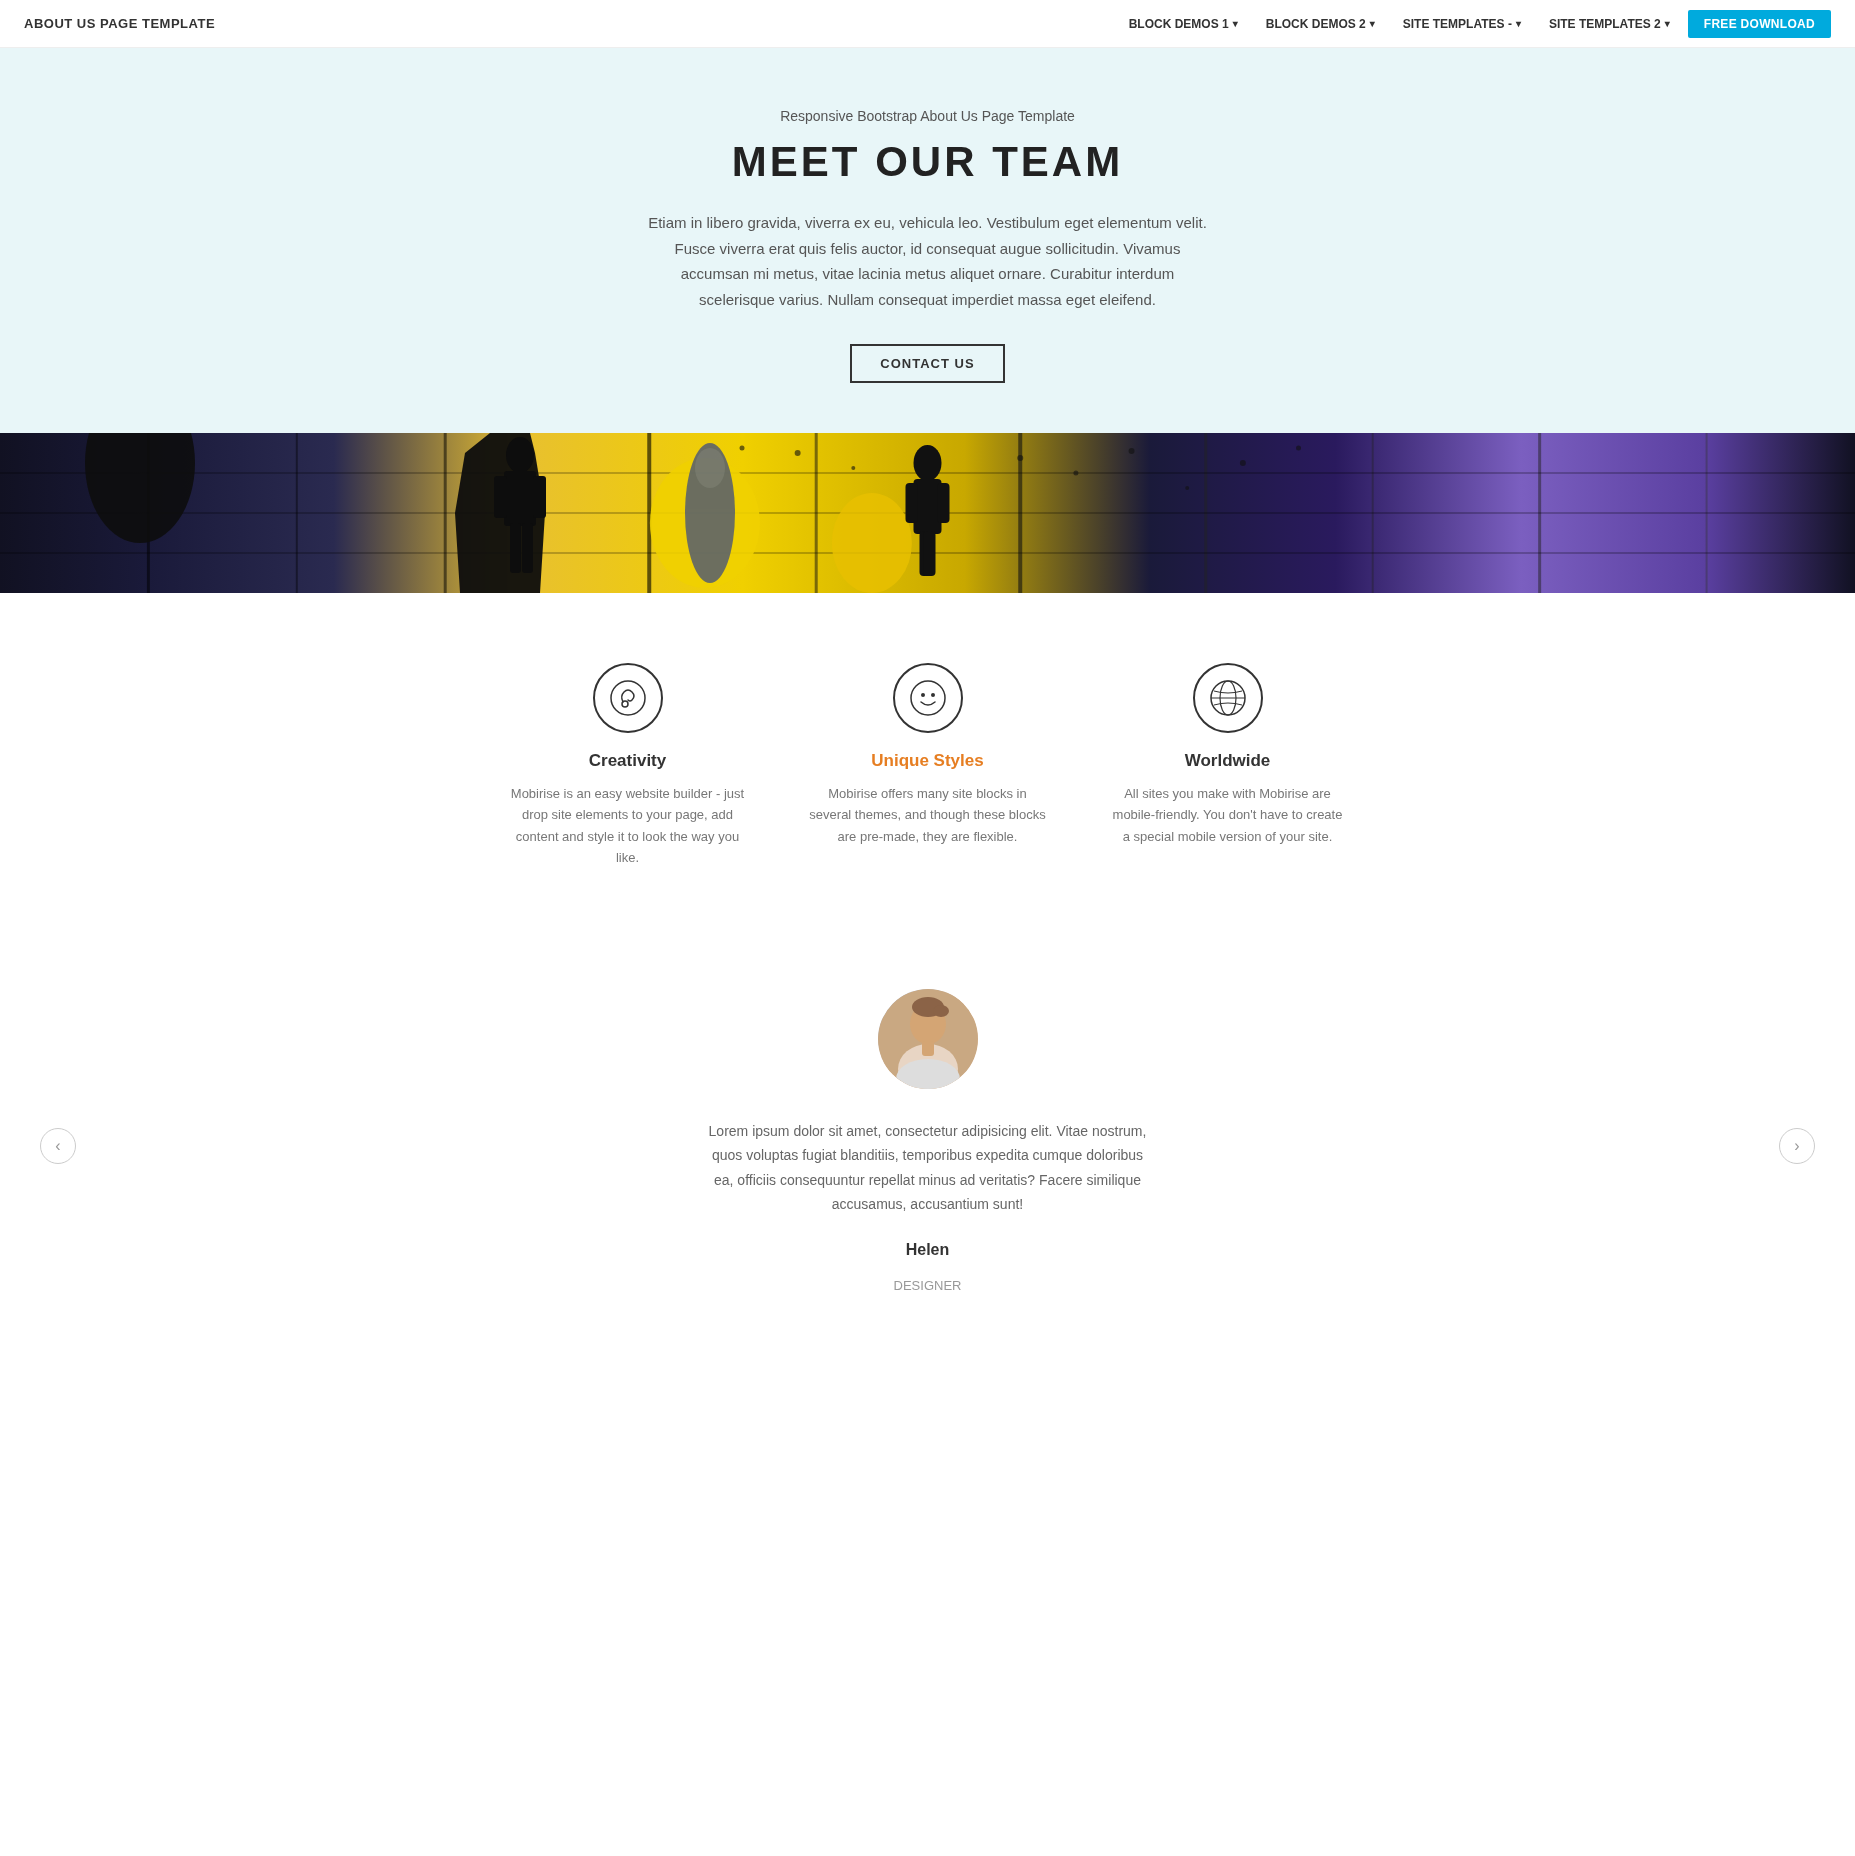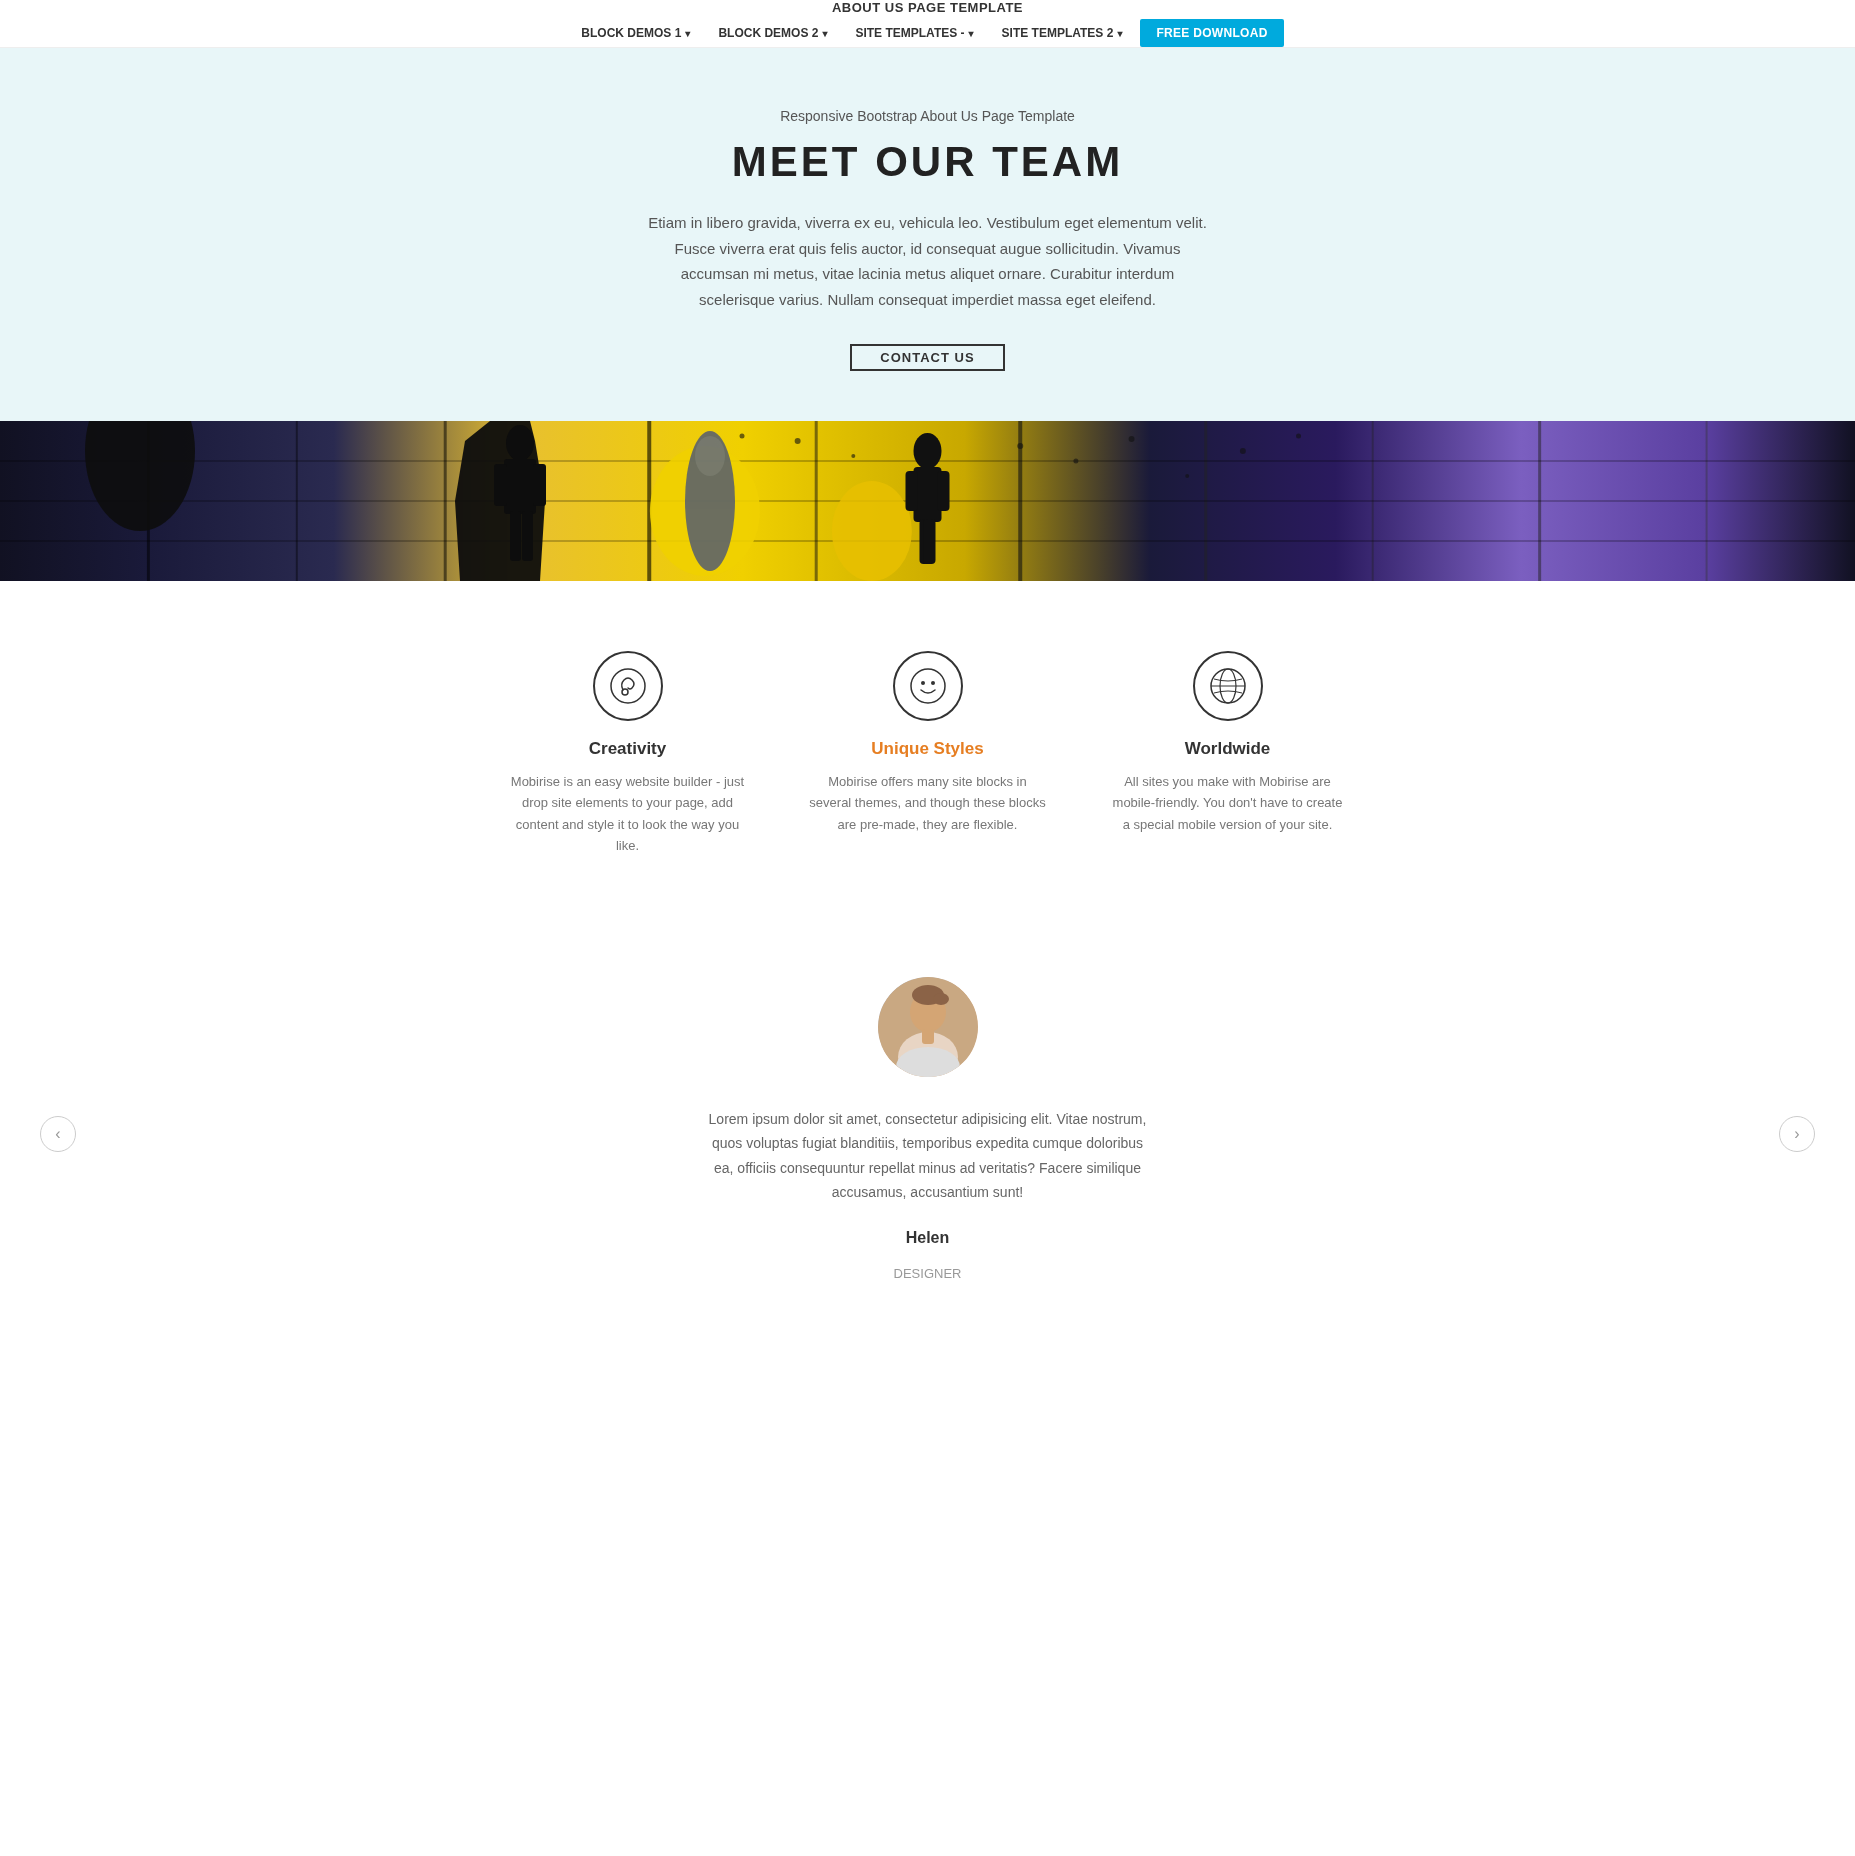--- a/index.html
+++ b/index.html
@@ -7,21 +7,20 @@
 
     
     .navbar {
       display: flex;
       align-items: center;
       justify-content: space-between;
       padding: 0 24px;
       height: 48px;
       background: #fff;
       border-bottom: 1px solid #eee;
-      flex-direction: column;
     }
     .navbar-brand {
       font-size: 13px;
       font-weight: bold;
       letter-spacing: 0.5px;
       color: #333;
       text-decoration: none;
     }
     .navbar-nav {
       display: flex;
@@ -75,21 +74,21 @@
     .hero-body {
       max-width: 560px;
       margin: 0 auto 32px;
       font-size: 15px;
       line-height: 1.7;
       color: #555;
     }
     .btn-contact {
       display: inline-block;
       border: 2px solid #333;
-      padding: 4px 28px;
+      padding: 10px 28px;
       font-size: 13px;
       font-weight: bold;
       letter-spacing: 1px;
       color: #333;
       background: transparent;
       cursor: pointer;
       text-transform: uppercase;
     }
 
     

